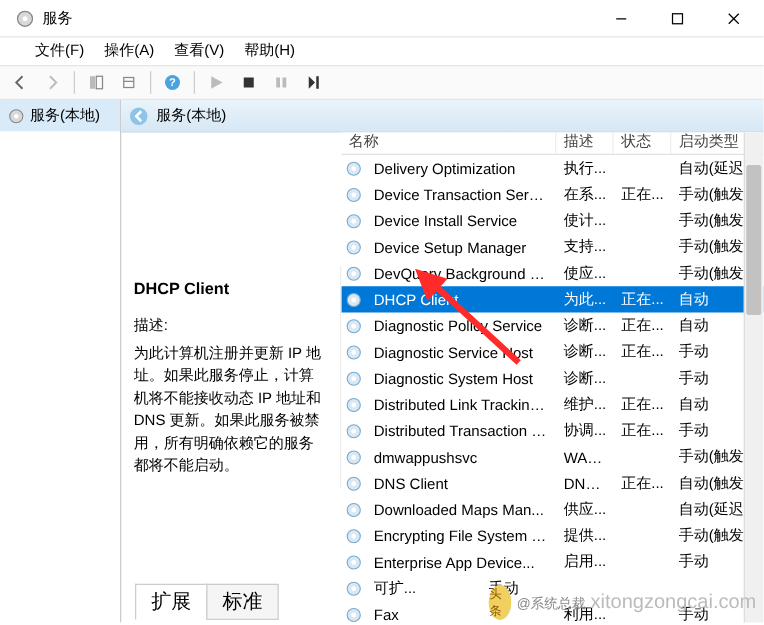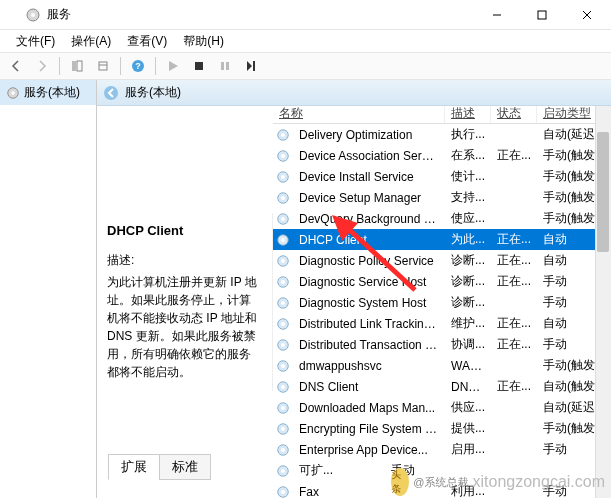--- a/index.html
+++ b/index.html
@@ -1,25 +1,25 @@
 <!DOCTYPE html>
 <html><head>
 <meta charset="utf-8">
 <style>
 * { margin: 0; padding: 0; box-sizing: border-box; font-family: "Microsoft YaHei", "Segoe UI", sans-serif; }
 body { width: 611px; height: 500px; background: #fff; font-size: 12px; color: #000; position: relative; overflow: hidden; }
 
-.titlebar { height: 30px; display: flex; align-items: center; padding: 0 2px 0 25px; border-bottom: 1px solid #e5e5e5; }
+.titlebar { height: 30px; display: flex; align-items: center; padding: 0 2px 0 12px; border-bottom: 1px solid #e5e5e5; }
 .titlebar .app-icon { width: 16px; height: 16px; margin-right: 6px; }
 .titlebar .title { flex: 1; font-size: 12px; }
 .win-controls { display: flex; }
 .win-btn { width: 45px; height: 29px; display: flex; align-items: center; justify-content: center; }
 .win-btn svg { width: 10px; height: 10px; }
 
-.menubar { height: 22px; display: flex; align-items: center; padding: 0 8px; font-size: 12px; }
+.menubar { height: 22px; display: flex; padding: 0 20px; font-size: 12px; }
 .menubar span { padding: 2px 8px; }
 
 .toolbar { height: 28px; display: flex; align-items: center; padding: 0 4px; border-top: 1px solid #e5e5e5; border-bottom: 1px solid #e5e5e5; background: #fafafa; gap: 2px; }
 .tb-btn { width: 24px; height: 24px; display: flex; align-items: center; justify-content: center; border-radius: 2px; }
 .tb-sep { width: 1px; height: 18px; background: #ccc; margin: 0 3px; }
 
 .body-area { display: flex; height: calc(100% - 30px - 22px - 28px - 2px); }
 
 .nav-pane { width: 104px; border-right: 1px solid #ccc; background: #fff; }
 .nav-item { display: flex; align-items: center; gap: 4px; padding: 4px 6px; background: #d9ebf9; }
@@ -31,34 +31,34 @@
 .detail-body { flex: 1; display: flex; overflow: hidden; align-items: center; }
 
 .desc-pane { width: 176px; padding: 10px 10px; font-size: 12px; border-right: 1px solid #eee; }
 .desc-title { font-weight: bold; font-size: 13px; margin-bottom: 14px; }
 .desc-links { margin-bottom: 18px; line-height: 1.6; }
 .desc-links a { color: #0066cc; text-decoration: underline; }
 .desc-label { margin-bottom: 4px; }
 .desc-text { line-height: 1.5; color: #000; }
 
 .list-pane { flex: 1; display: flex; flex-direction: column; overflow: hidden; position: relative; }
-.list-header { display: flex; height: 22px; background: #fff; border-bottom: 1px solid #e0e0e0; color: #444; text-decoration: underline; }
+.list-header { display: flex; height: 22px; background: #fff; border-bottom: 1px solid #e0e0e0; color: #444; }
 .list-header .col { padding: 3px 6px; border-right: 1px solid #eee; white-space: nowrap; overflow: hidden; }
 .col-name { width: 172px; }
 .col-desc { width: 46px; }
 .col-status { width: 46px; }
 .col-startup { flex: 1; }
 
 .list-rows { flex: 1; overflow-y: auto; overflow-x: hidden; }
 .row { display: flex; height: 21px; align-items: center; }
 .row .cell { padding: 0 6px; white-space: nowrap; overflow: hidden; text-overflow: ellipsis; font-size: 12px; }
 .row .icon-cell { width: 20px; display: flex; align-items: center; justify-content: center; }
 .row.selected { background: #0078d7; color: #fff; }
 
-.tabs { position: absolute; bottom: 20px; left: 108px; display: flex; font-size: 13px; }
+.tabs { position: absolute; bottom: 4px; left: 108px; display: flex; font-size: 16px; }
 .tab { padding: 3px 12px; border: 1px solid #ccc; background: #f5f5f5; margin-right: -1px; }
 .tab.active { background: #fff; border-bottom: 1px solid #fff; }
 
 .gear-icon { width: 14px; height: 14px; }
 
 .red-arrow { position: absolute; left: 330px; top: 215px; width: 90px; height: 80px; pointer-events: none; z-index: 5; }
 
 .watermark { position: absolute; right: 6px; bottom: 4px; font-size: 11px; color: #888; display: flex; align-items: center; gap: 4px; z-index: 6; }
 .watermark .wm-icon { width: 18px; height: 28px; border-radius: 50%; background: #f0d060; display: flex; align-items: center; justify-content: center; font-size: 10px; color: #8a5a00; }
 
@@ -203,21 +203,21 @@
               <div class="cell col-status"></div>
               <div class="cell col-startup">自动(延迟...</div>
             </div>
             <div class="row">
               <div class="icon-cell">
                 <svg width="14" height="14" viewBox="0 0 16 16">
                   <circle cx="8" cy="8" r="6" fill="#d8e8f5" stroke="#7aa8c9"></circle>
                   <circle cx="8" cy="8" r="2.2" fill="#fff"></circle>
                 </svg>
               </div>
-              <div class="cell" style="width:152px">Device Association Service</div>
+              <div class="cell" style="width:152px">Device Transaction Service</div>
               <div class="cell col-desc">在系...</div>
               <div class="cell col-status">正在...</div>
               <div class="cell col-startup">手动(触发...</div>
             </div>
             <div class="row">
               <div class="icon-cell">
                 <svg width="14" height="14" viewBox="0 0 16 16">
                   <circle cx="8" cy="8" r="6" fill="#d8e8f5" stroke="#7aa8c9"></circle>
                   <circle cx="8" cy="8" r="2.2" fill="#fff"></circle>
                 </svg>

